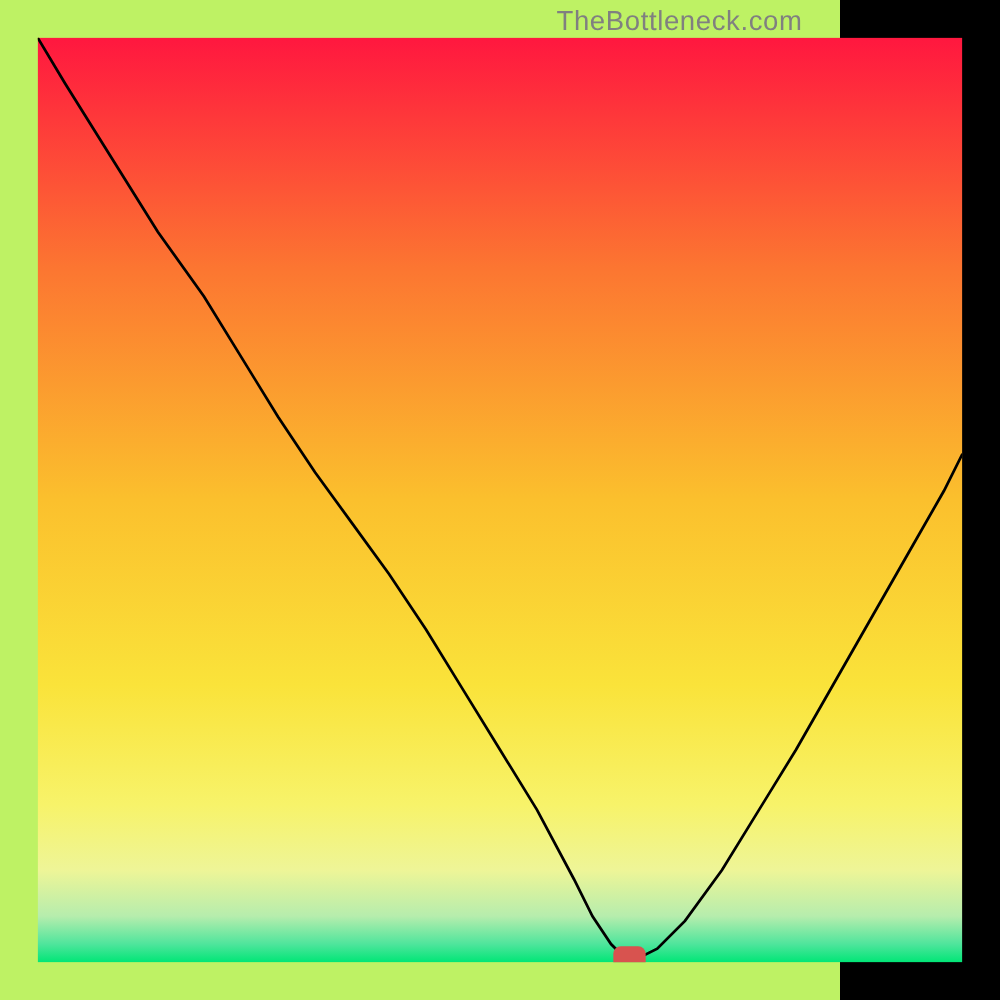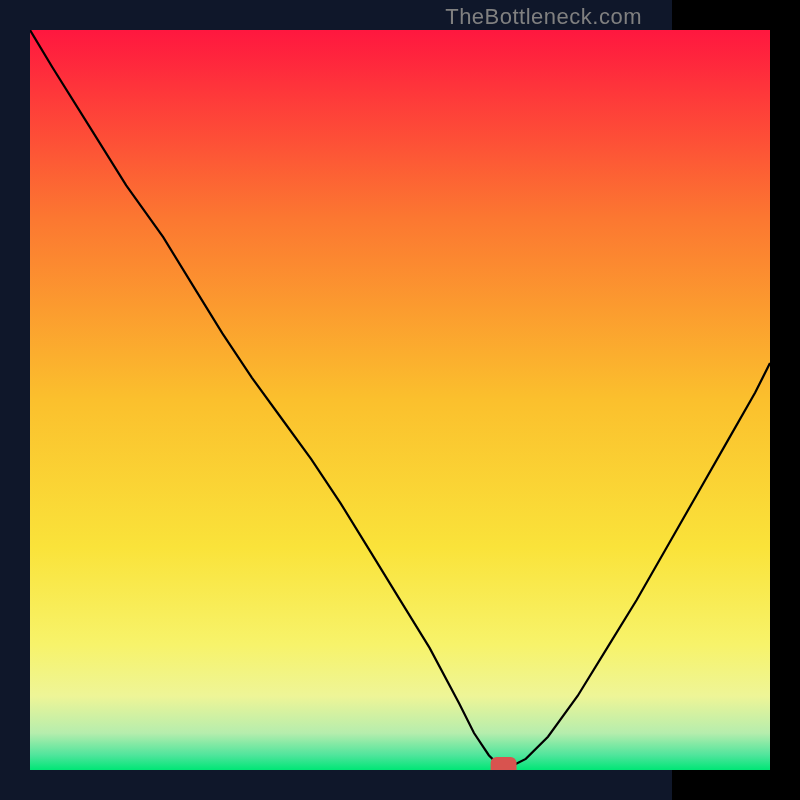--- a/index.html
+++ b/index.html
@@ -7,21 +7,21 @@
     padding: 0;
     background: #000;
     width: 800px;
     height: 800px;
     font-family: Arial, Helvetica, sans-serif;
   }
   #wrap {
     position: relative;
     width: 672px;
     height: 800px;
-    background: #0f172a;
+    background: #bef264;
   }
   #plot-area {
     position: absolute;
     left: 30px;
     top: 30px;
     width: 740px;
     height: 740px;
     overflow: hidden;
   }
   #watermark {

